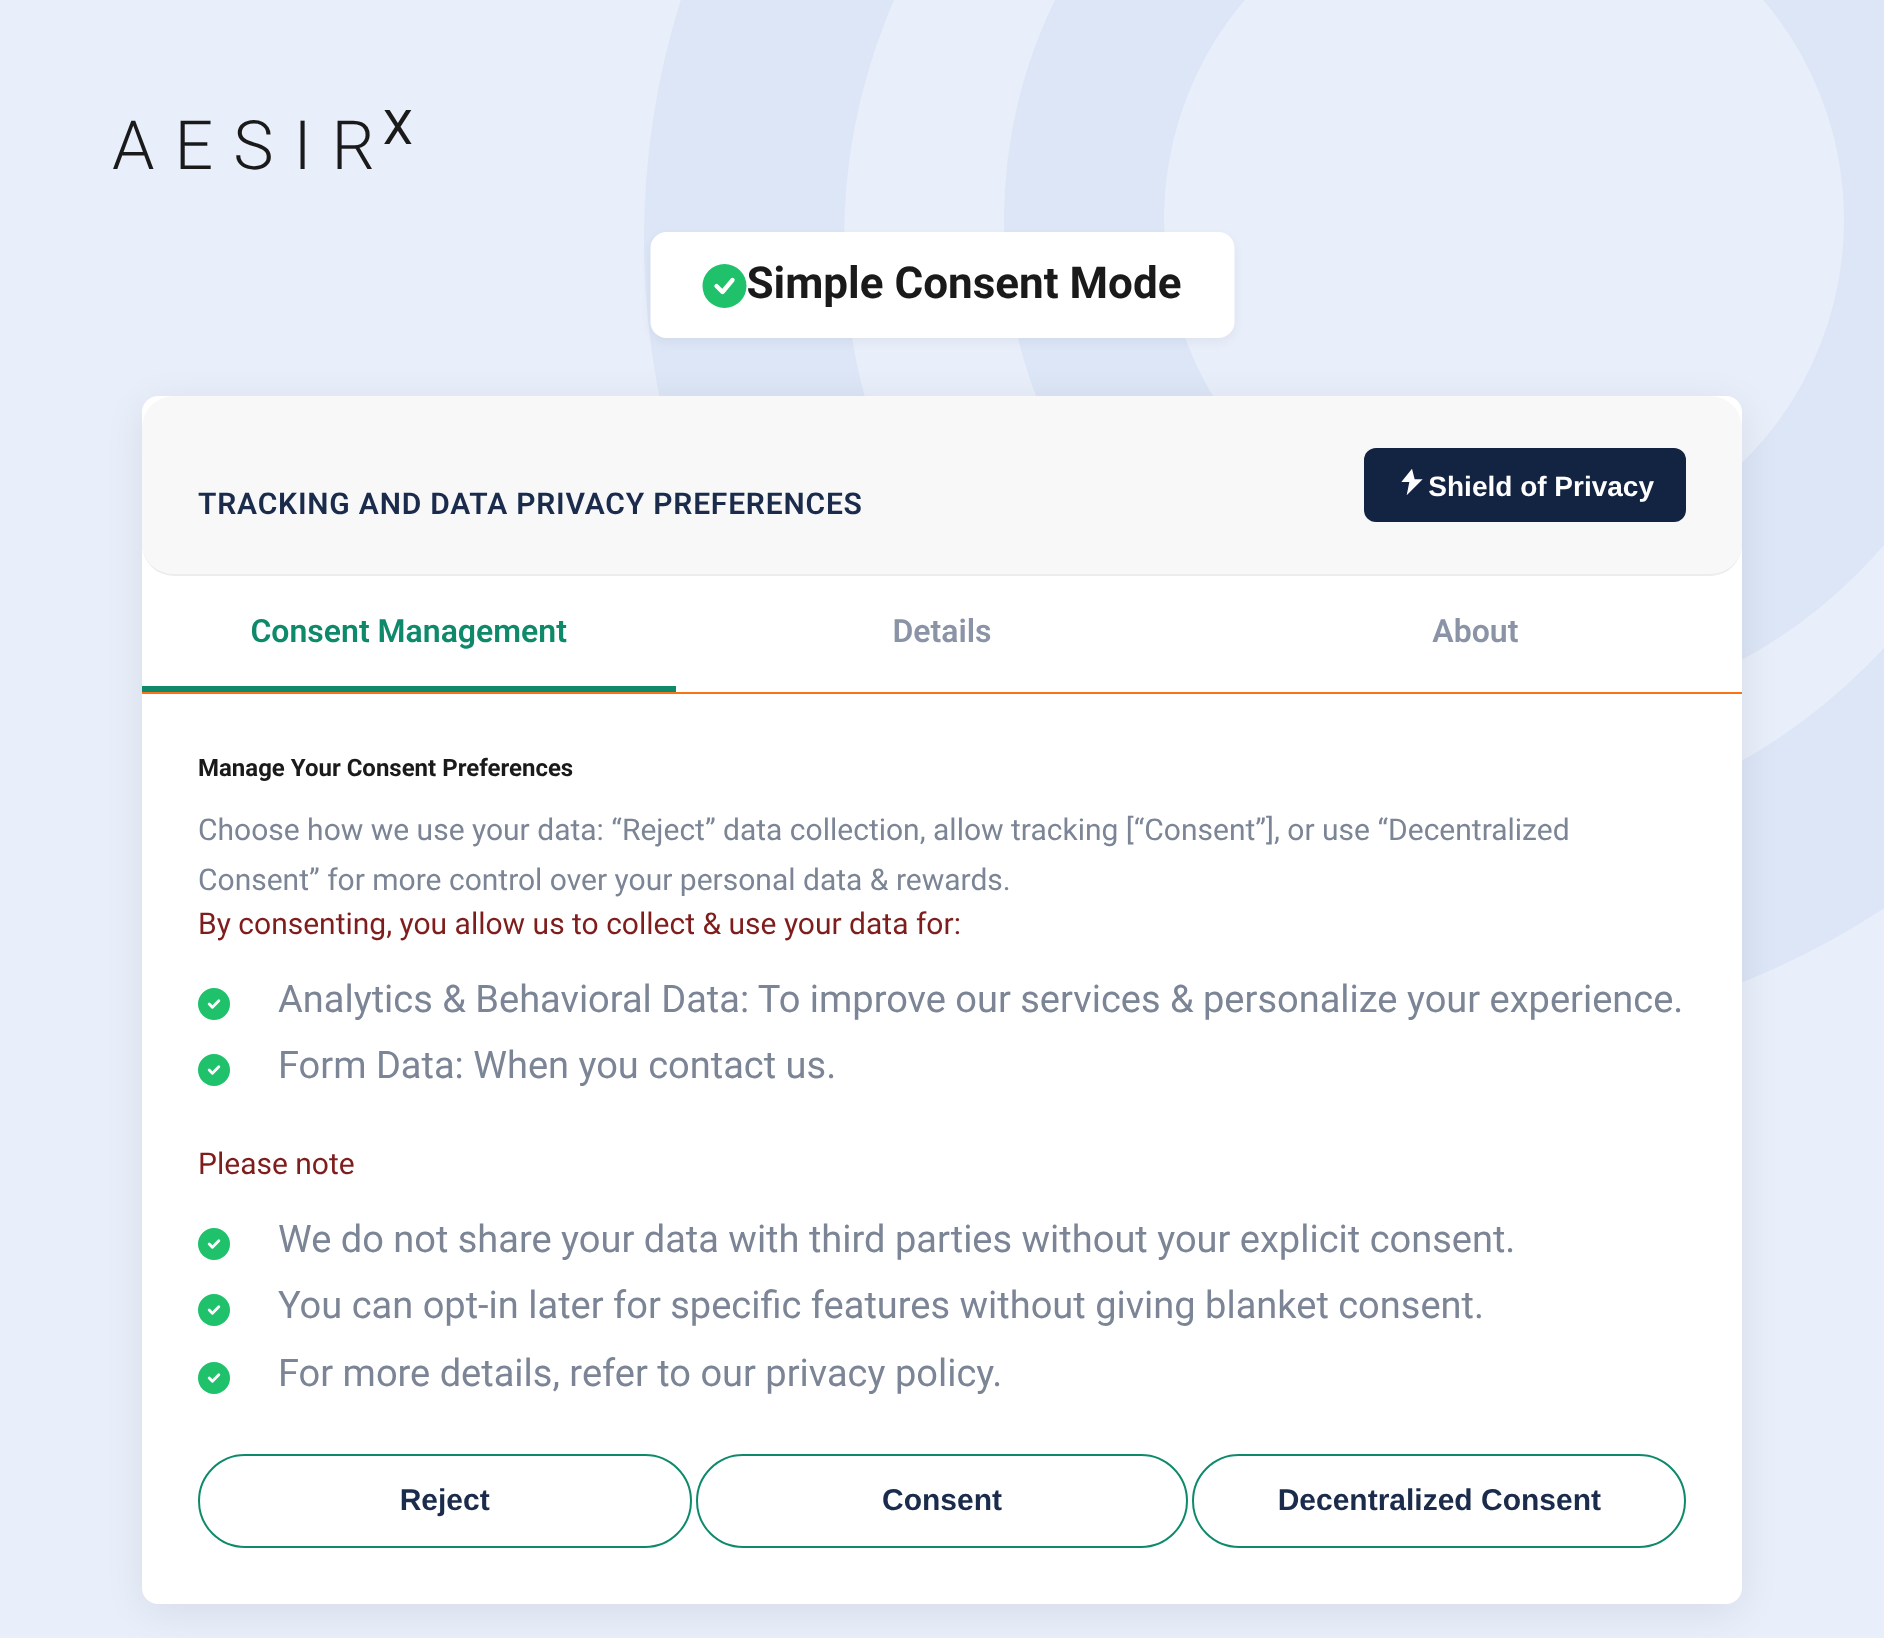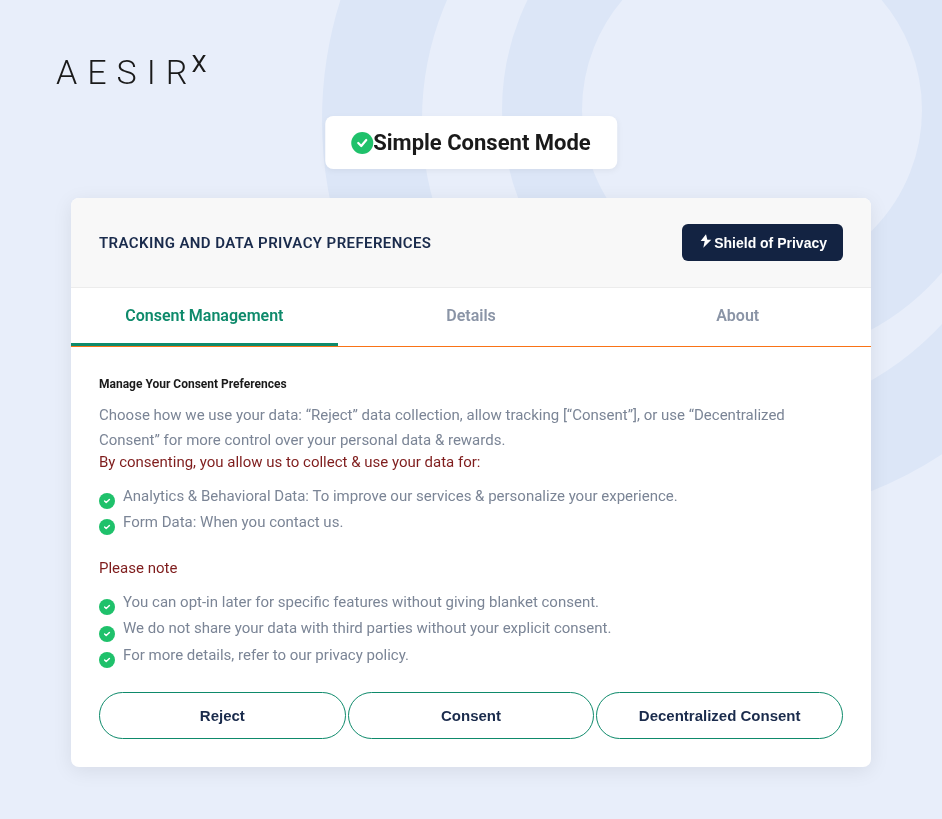--- a/index.html
+++ b/index.html
@@ -91,23 +91,24 @@
       background: #ffffff;
       border-radius: 8px;
       box-shadow: 0 4px 20px rgba(0,0,0,0.08);
       z-index: 2;
       overflow: hidden;
     }
     .card-header {
       padding: 26px 28px;
       display: flex;
       justify-content: space-between;
-      align-items: center;
+      align-items: flex-end;
       background: #f8f8f8;
       border-bottom: 1px solid #ececec;
+      border-radius: 16px;
     }
     .card-header-title {
       font-size: 15px;
       font-weight: 600;
       color: #1a2b4c;
       letter-spacing: 0.4px;
     }
     .shield-button {
       background: #132342;
       color: #ffffff;
@@ -161,23 +162,23 @@
       font-size: 15px;
       color: #7f1d1d;
       margin-bottom: 12px;
     }
     .bullet-list {
       list-style: none;
       margin-bottom: 24px;
     }
     .bullet-list li {
       display: flex;
-      align-items: flex-end;
-      gap: 8px;
-      font-size: 15px;
+      align-items: center;
+      gap: 24px;
+      font-size: 19px;
       color: #7b8596;
       line-height: 1.75;
     }
     .bullet-icon {
       width: 16px;
       height: 16px;
       background: #1fc16b;
       border-radius: 50%;
       display: flex;
       align-items: center;
@@ -269,29 +270,29 @@
     </ul>
 
     <div class="sub-title">Please note</div>
     <ul class="bullet-list">
       <li>
         <span class="bullet-icon">
             <svg viewBox="0 0 10 10">
               <path d="M2 5 L4 7 L8 3" stroke="#ffffff" stroke-width="1.8" fill="none" stroke-linecap="round" stroke-linejoin="round"></path>
             </svg>
           </span>
+        <span>We do not share your data with third parties without your explicit consent.</span>
+      </li>
+      <li>
+        <span class="bullet-icon">
+            <svg viewBox="0 0 10 10">
+              <path d="M2 5 L4 7 L8 3" stroke="#ffffff" stroke-width="1.8" fill="none" stroke-linecap="round" stroke-linejoin="round"></path>
+            </svg>
+          </span>
         <span>You can opt-in later for specific features without giving blanket consent.</span>
-      </li>
-      <li>
-        <span class="bullet-icon">
-            <svg viewBox="0 0 10 10">
-              <path d="M2 5 L4 7 L8 3" stroke="#ffffff" stroke-width="1.8" fill="none" stroke-linecap="round" stroke-linejoin="round"></path>
-            </svg>
-          </span>
-        <span>We do not share your data with third parties without your explicit consent.</span>
       </li>
       <li>
         <span class="bullet-icon">
             <svg viewBox="0 0 10 10">
               <path d="M2 5 L4 7 L8 3" stroke="#ffffff" stroke-width="1.8" fill="none" stroke-linecap="round" stroke-linejoin="round"></path>
             </svg>
           </span>
         <span>For more details, refer to our privacy policy.</span>
       </li>
     </ul>

